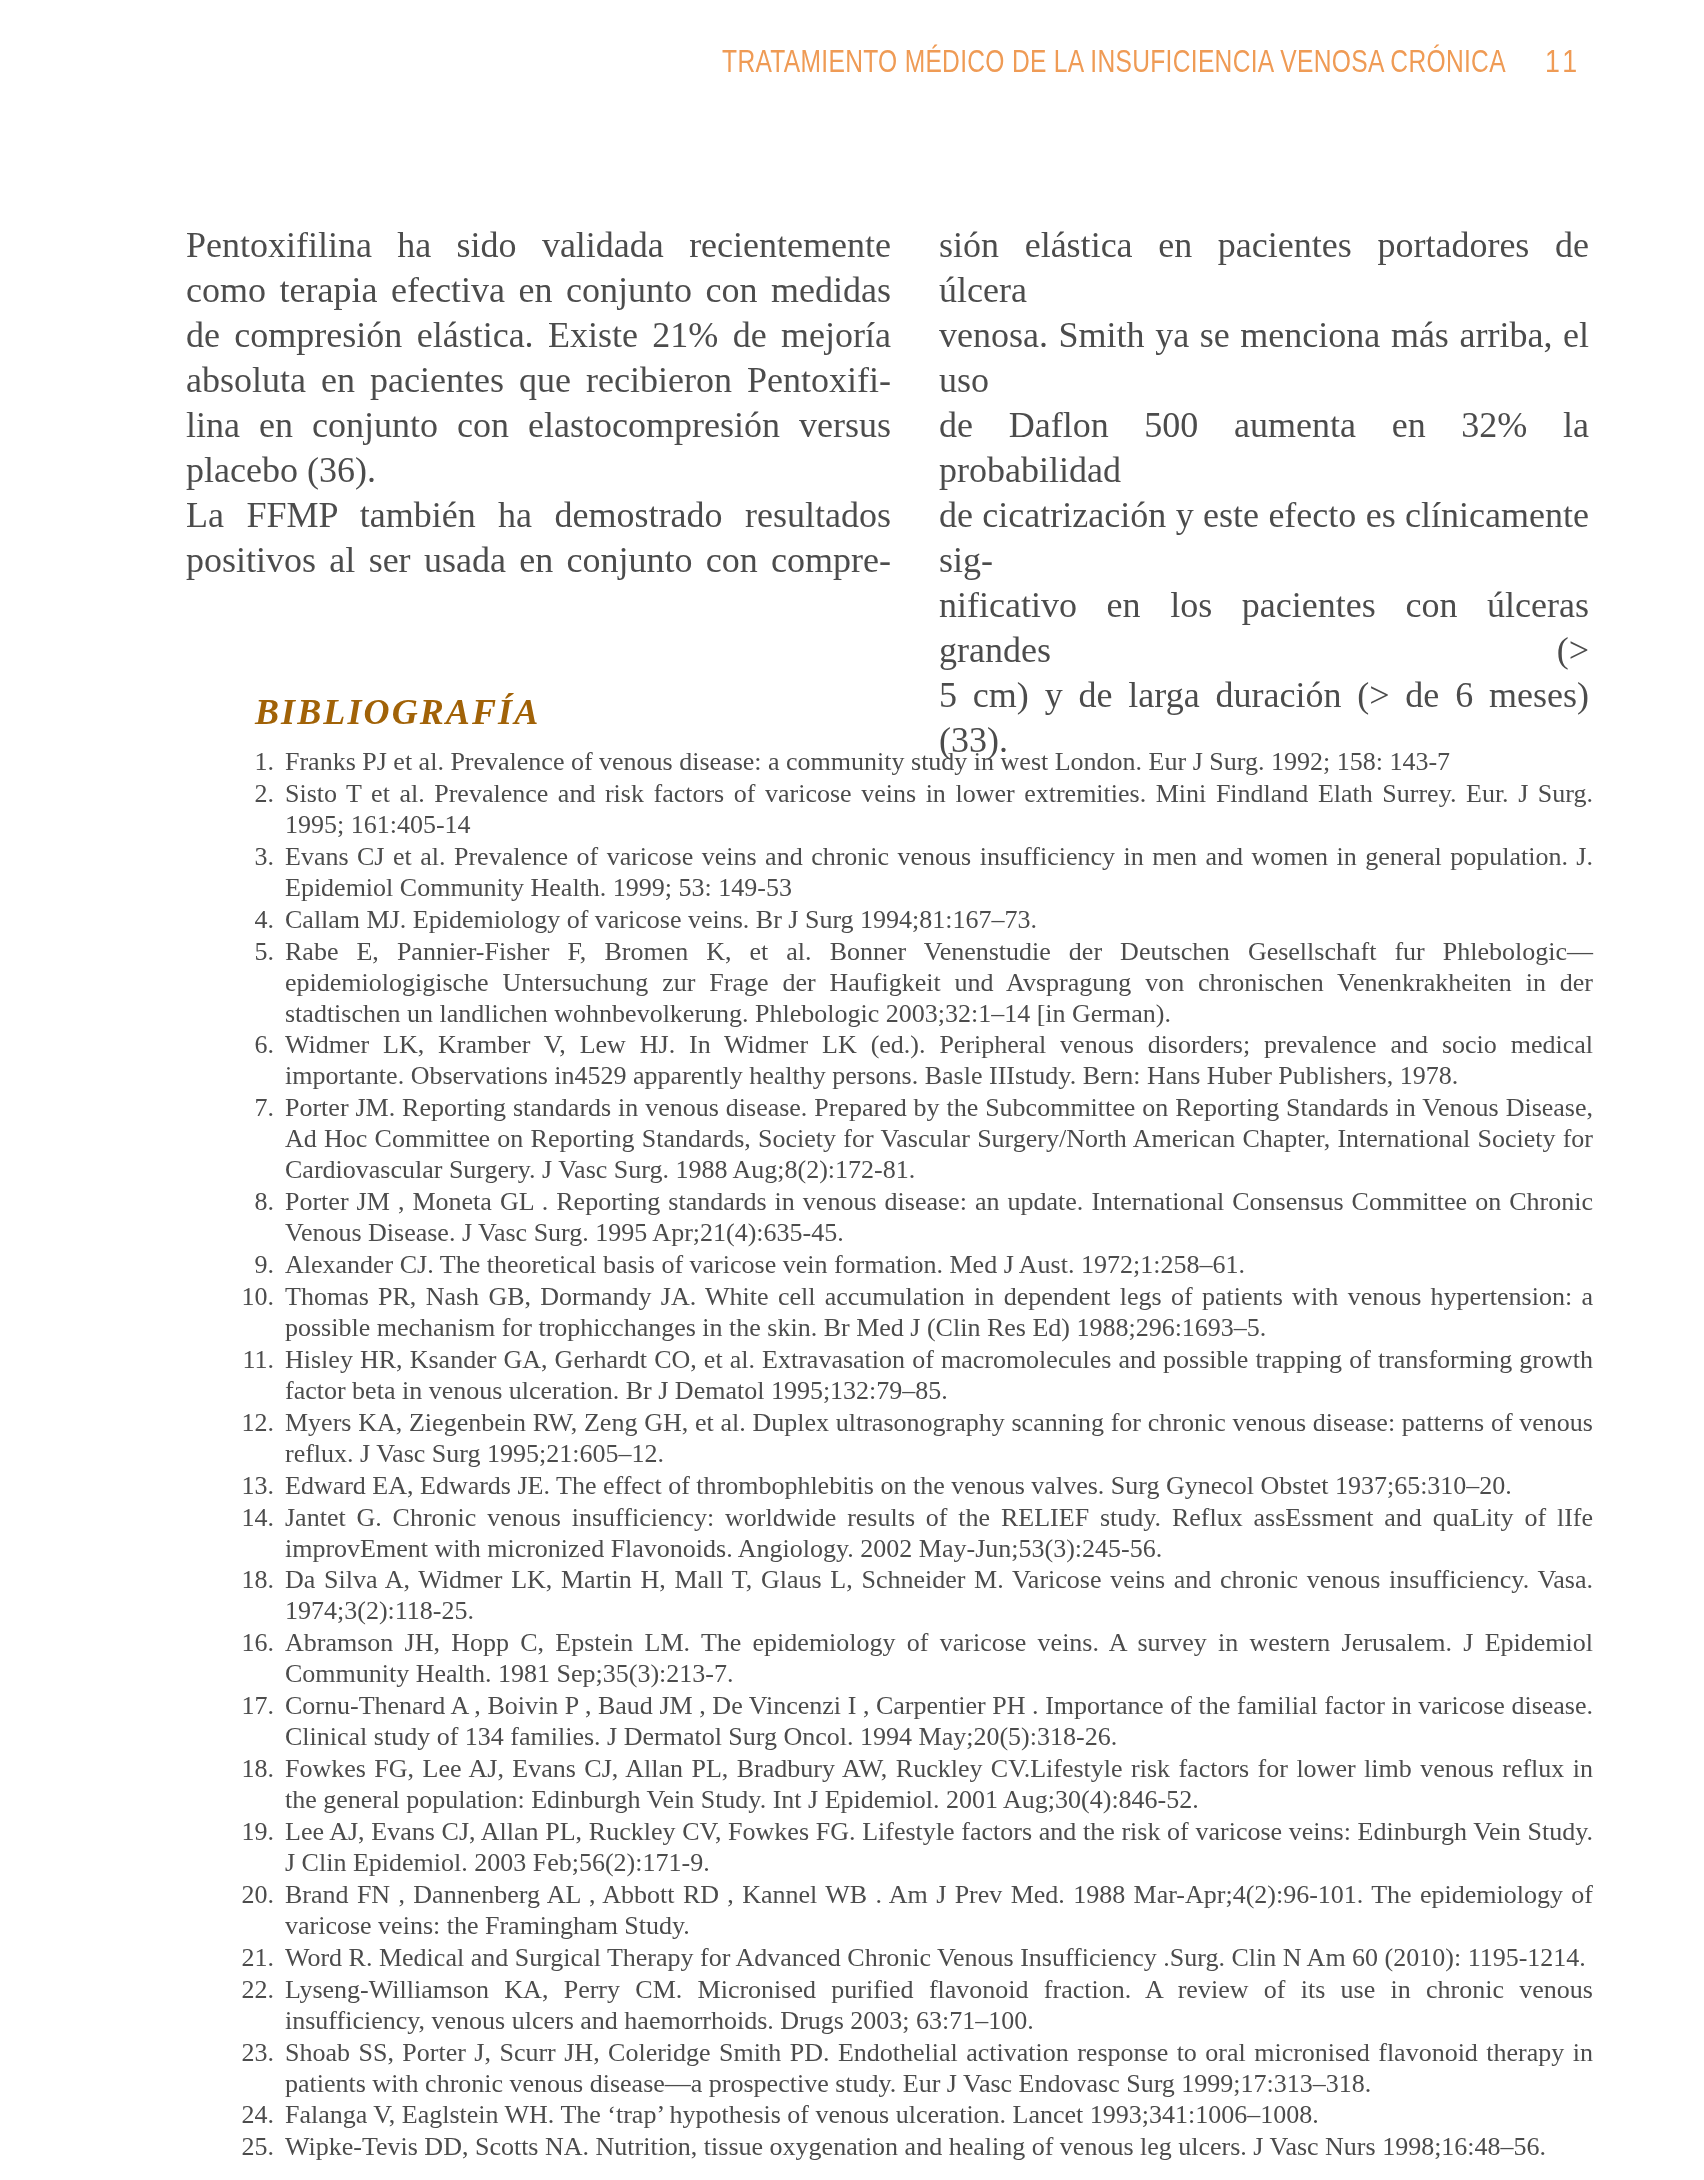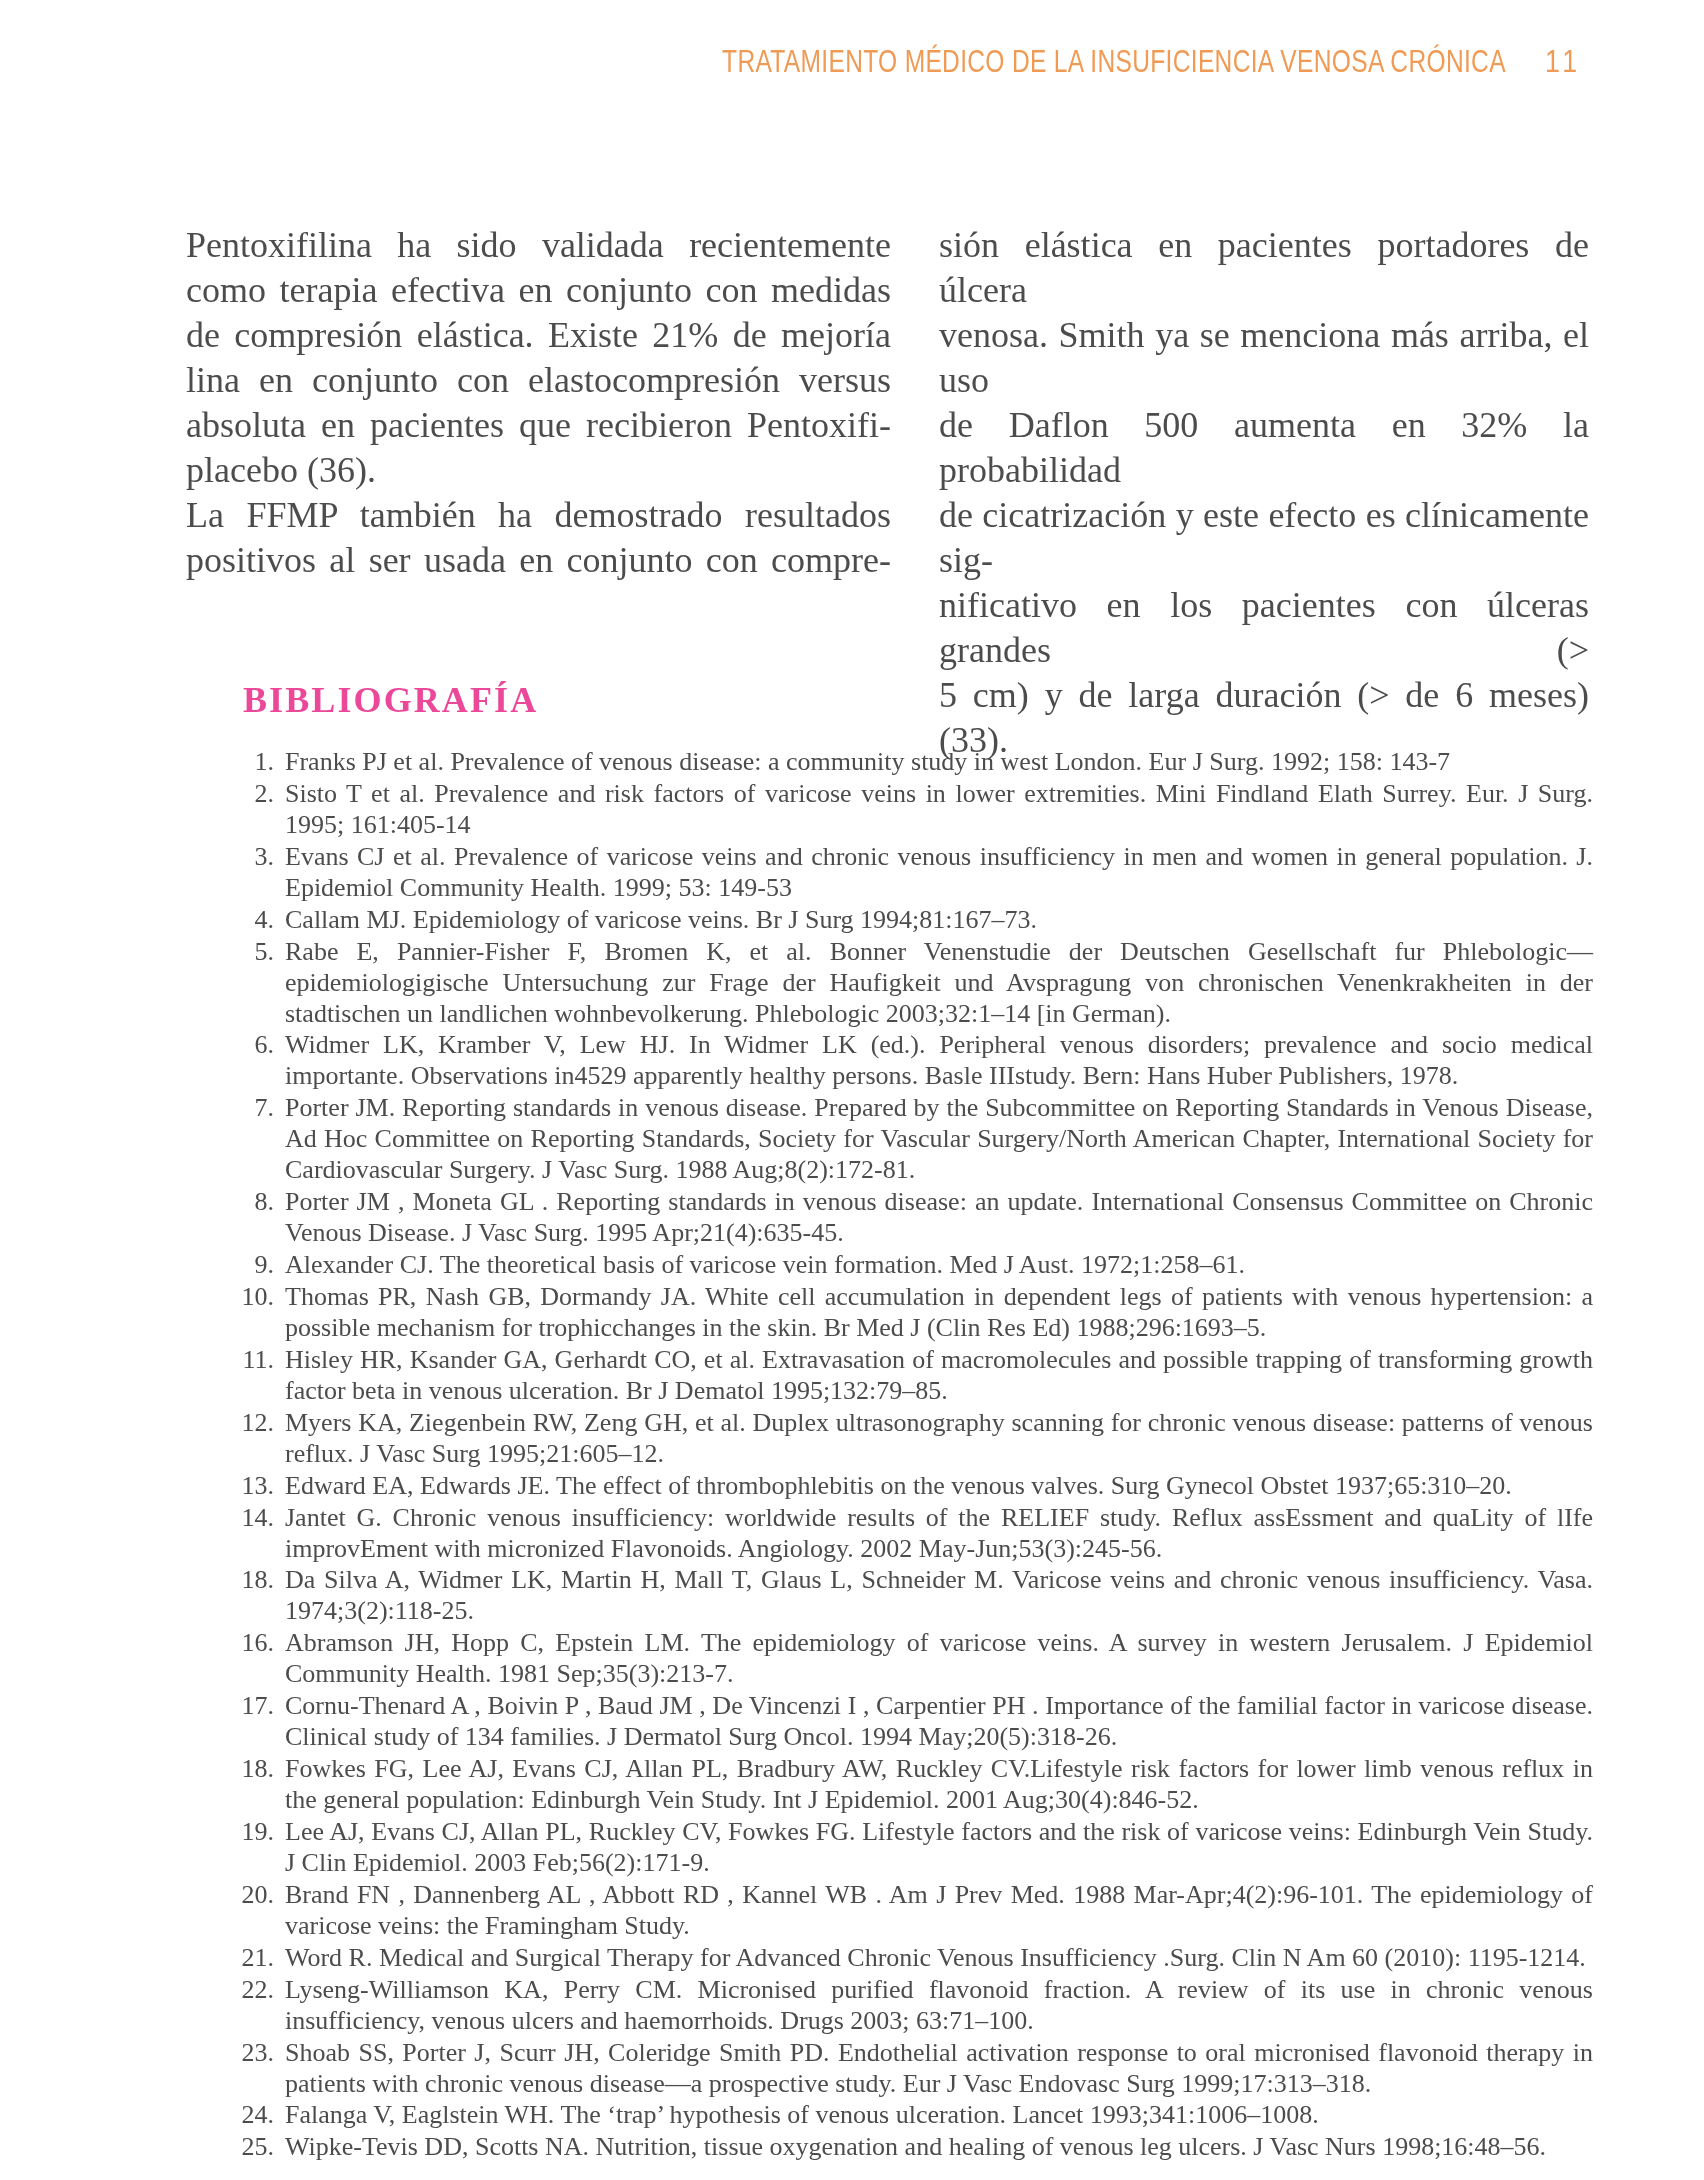--- a/index.html
+++ b/index.html
@@ -45,25 +45,26 @@
   .bodyline {
     font-size:36px;
     line-height:45px;
     text-align:justify;
     text-align-last:justify;
   }
   .bodyline.nojust { text-align-last:left; }
   
   .bib-heading {
     position:absolute; top:679px; left:243px;
-    margin:0;
+    margin:12px;
     font-size:36px; font-weight:bold;
     letter-spacing:2.1px;
-    color:#ec4899;
+    color:#a16207;
     font-family:"Liberation Serif", serif;
+    font-style:italic;
   }
   .ref-list {
     position:absolute; top:746px; left:237px;
     width:1356px;
     margin:0; padding:0;
     list-style:none;
   }
   .ref-list li {
     position:relative;
     padding-left:48px;
@@ -86,22 +87,22 @@
   <header class="page-header">
     <span class="running-title">TRATAMIENTO MÉDICO DE LA INSUFICIENCIA VENOSA CRÓNICA</span>
     <span class="page-num">11</span>
   </header>
 
   <main class="body-columns">
     <div class="col" id="col-left">
         <div class="bodyline">Pentoxifilina ha sido validada recientemente</div>
         <div class="bodyline">como terapia efectiva en conjunto con medidas</div>
         <div class="bodyline">de compresión elástica. Existe 21% de mejoría</div>
+        <div class="bodyline">absoluta en pacientes que recibieron Pentoxifi-</div>
         <div class="bodyline">lina en conjunto con elastocompresión versus</div>
-        <div class="bodyline">absoluta en pacientes que recibieron Pentoxifi-</div>
         <div class="bodyline nojust">placebo (36).</div>
         <div class="bodyline">La FFMP también ha demostrado resultados</div>
         <div class="bodyline">positivos al ser usada en conjunto con compre-</div>
       </div>
     <div class="col" id="col-right">
         <div class="bodyline">sión elástica en pacientes portadores de úlcera</div>
         <div class="bodyline">venosa. Smith ya se menciona más arriba, el uso</div>
         <div class="bodyline">de Daflon 500 aumenta en 32% la probabilidad</div>
         <div class="bodyline">de cicatrización y este efecto es clínicamente sig-</div>
         <div class="bodyline">nificativo en los pacientes con úlceras grandes (&gt;</div>

